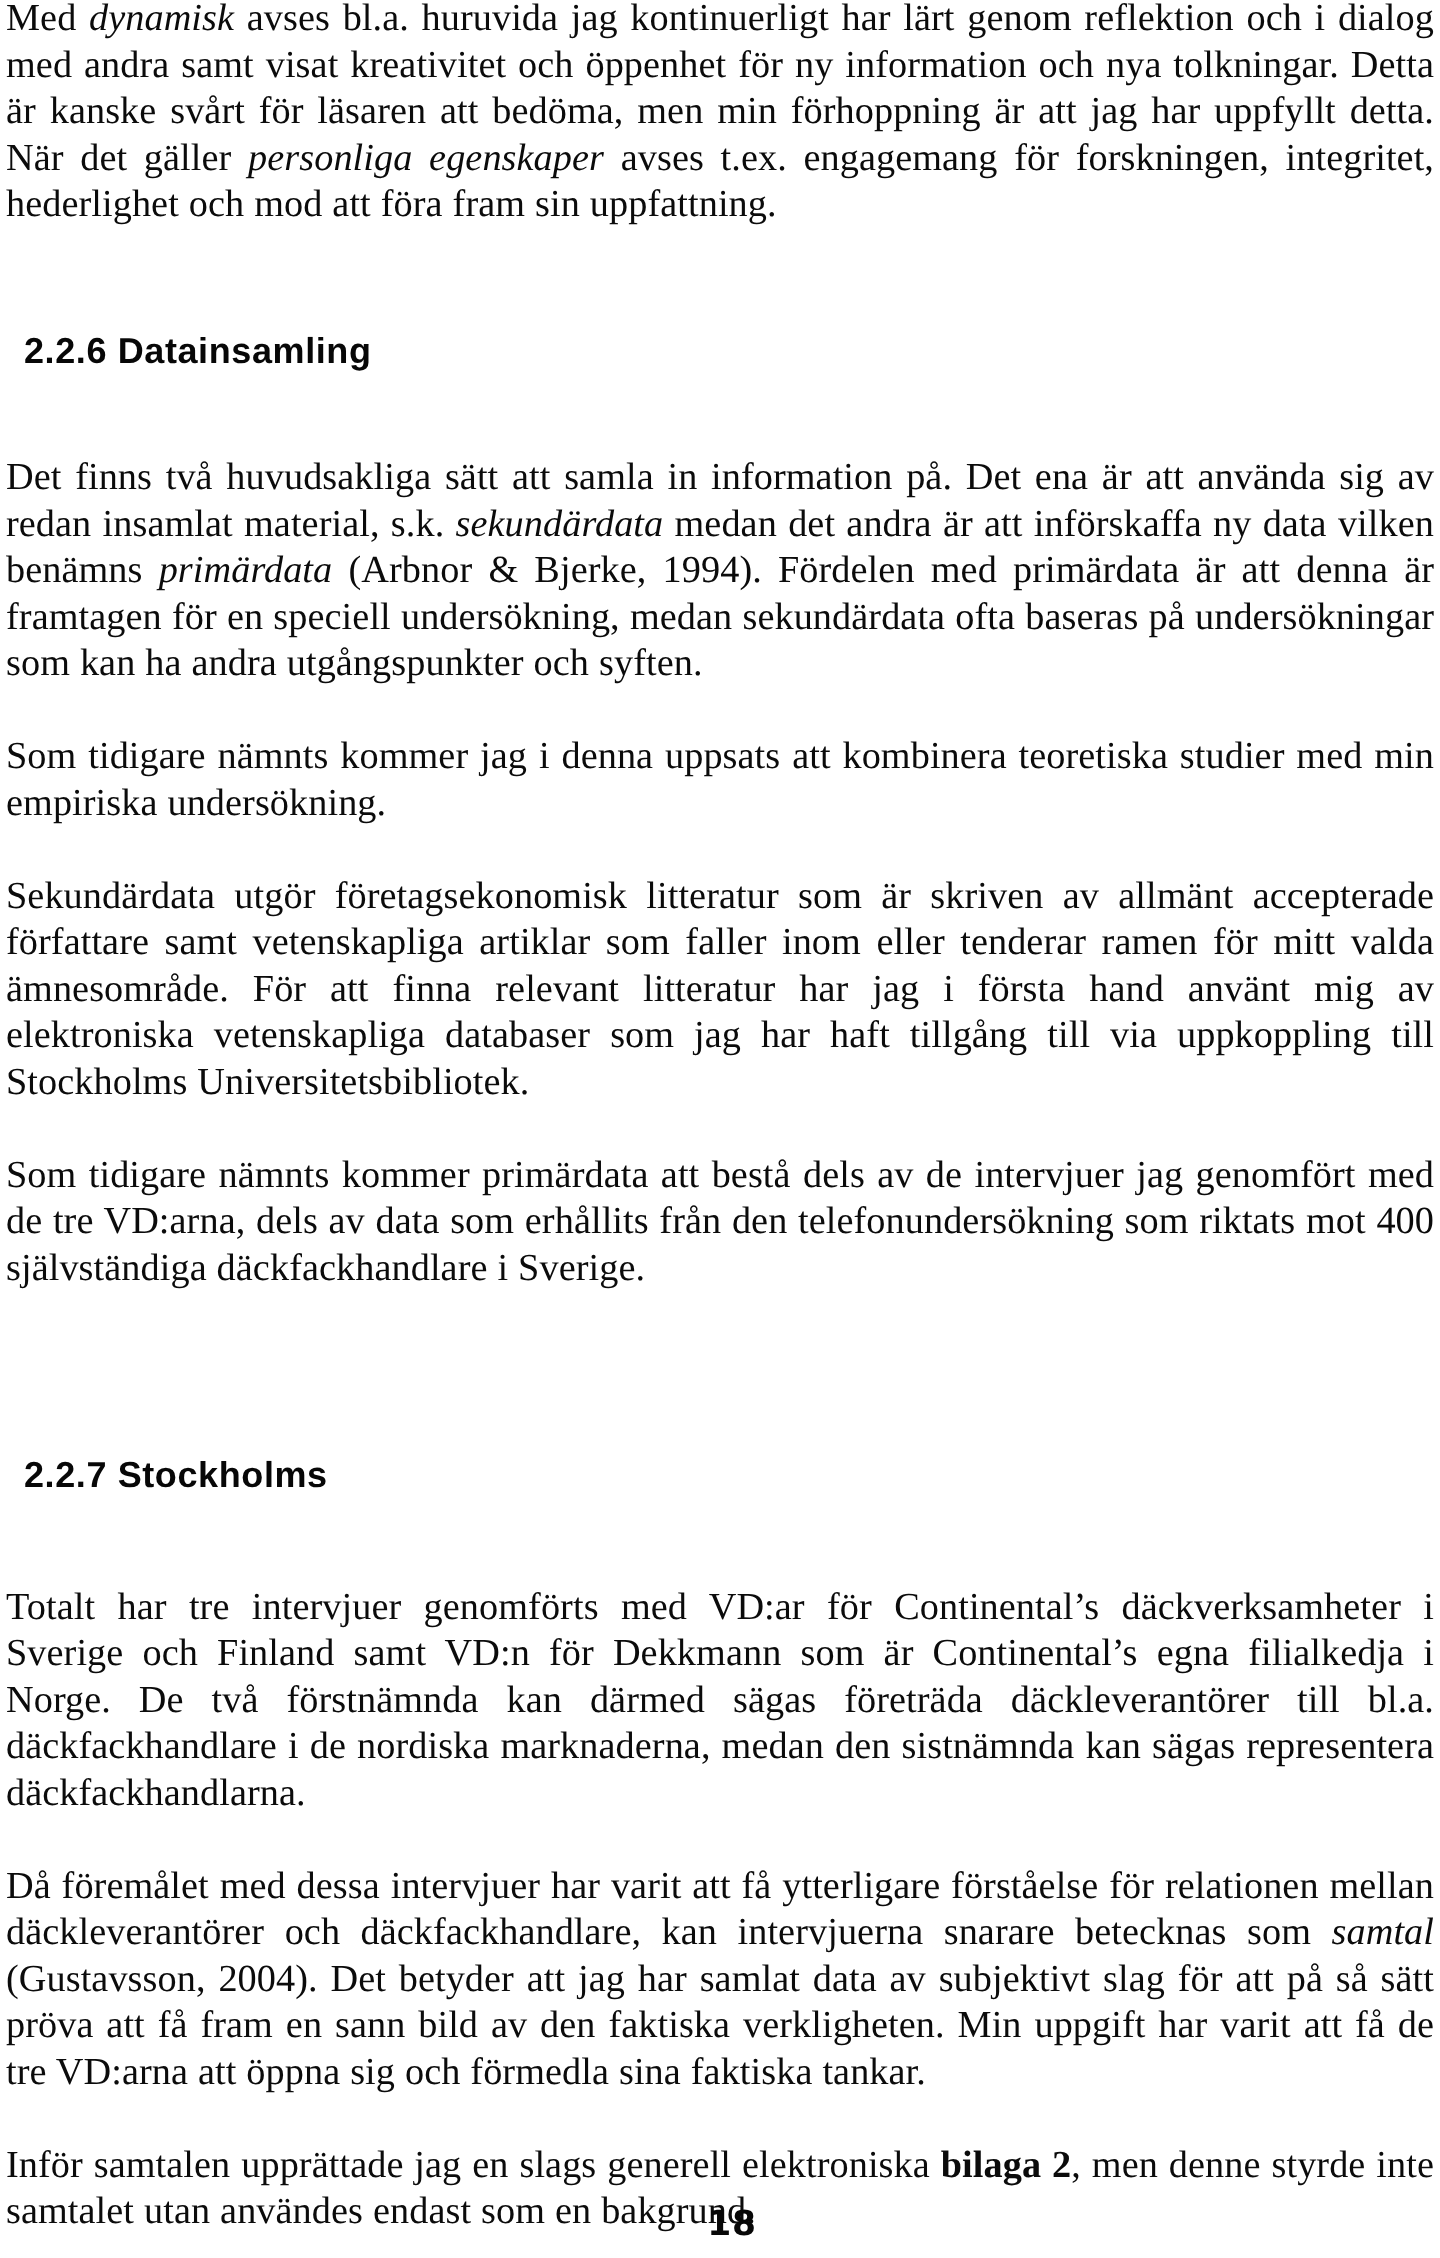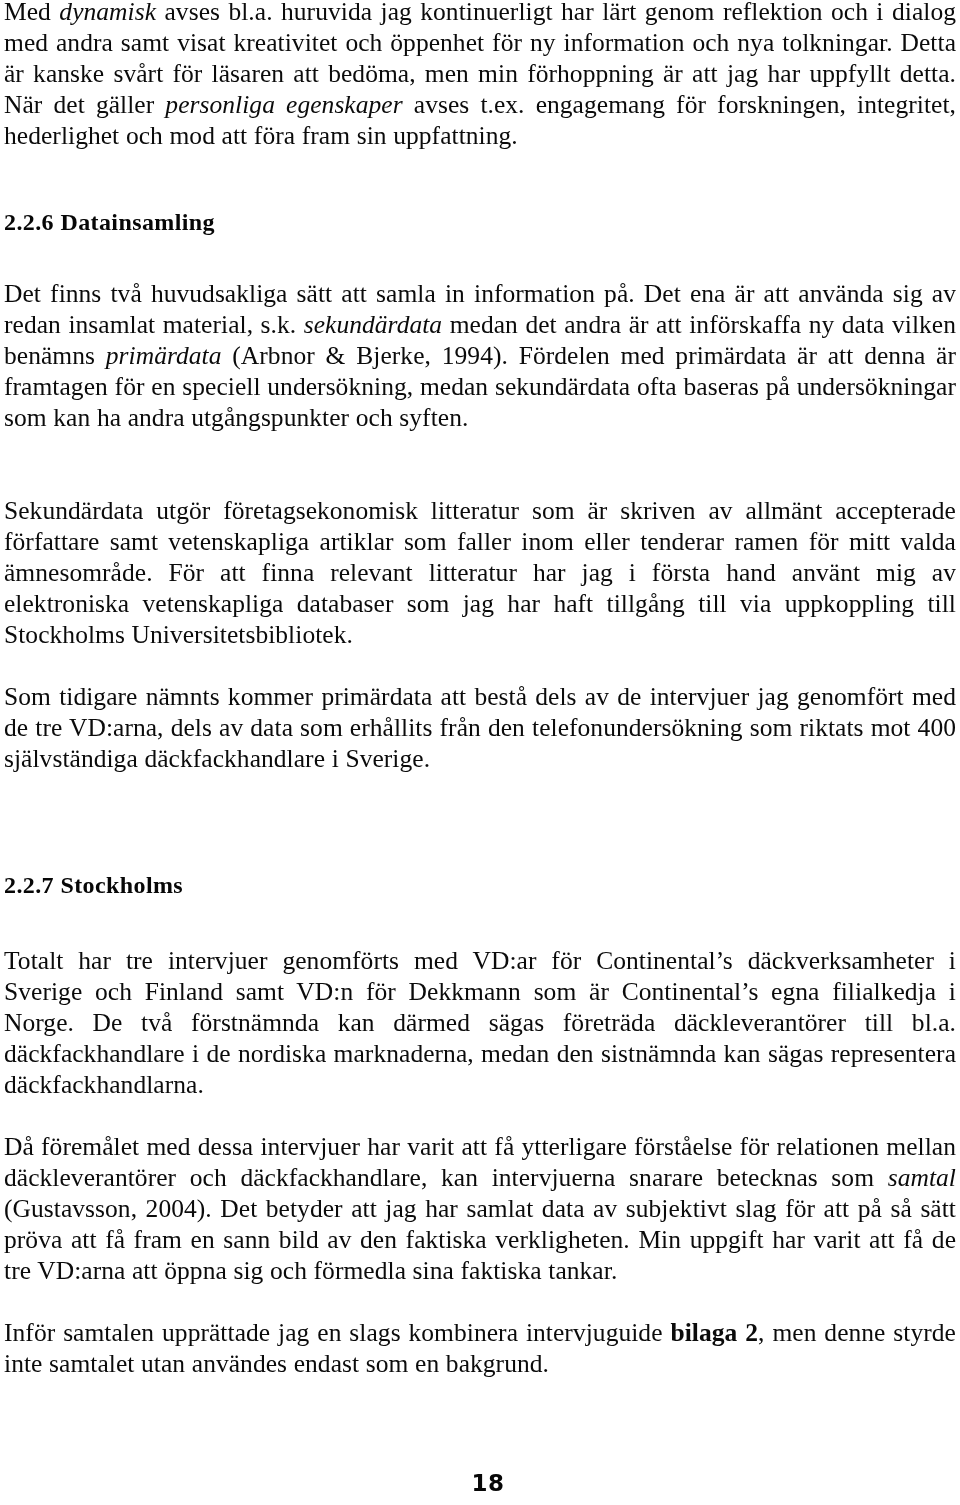--- a/index.html
+++ b/index.html
@@ -42,27 +42,27 @@
   
   .para-lead {
     margin-top: -4px;
   }
 
   .gap-line {
     height: 31px;
   }
 
   .section-heading {
-    font-family: Liberation Serif, serif;
+    font-family: Liberation Sans, sans-serif;
     font-size: 24px;
     font-weight: bold;
     line-height: 31px;
     letter-spacing: 0.4px;
     color: #070707;
-    margin: 0;
+    margin: 12px;
     text-align: left;
   }
 
   .heading-before { height: 56px; }
   .heading-after  { height: 40px; }
 
   .heading-before-2 { height: 96px; }
   .heading-after-2  { height: 44px; }
 
   em.it {
@@ -95,20 +95,21 @@
   <div class="heading-before"></div>
 
   <h2 class="section-heading">2.2.6 Datainsamling</h2>
 
   <div class="heading-after"></div>
 
   <p class="body-text"><span>Det finns två huvudsakliga sätt att samla in information på. Det ena är att använda sig av redan insamlat material, s.k. </span><em class="it">sekundärdata</em><span> medan det andra är att införskaffa ny data vilken benämns </span><em class="it">primärdata</em><span> (Arbnor &amp; Bjerke, 1994). Fördelen med primärdata är att denna är framtagen för en speciell undersökning, medan sekundärdata ofta baseras på undersökningar som kan ha andra utgångspunkter och syften.</span></p>
 
   <div class="gap-line"></div>
 
+  <p class="body-text">Som tidigare nämnts kommer jag i denna uppsats att kombinera teoretiska studier med min empiriska undersökning.</p>
 
   <div class="gap-line"></div>
 
   <p class="body-text">Sekundärdata utgör företagsekonomisk litteratur som är skriven av allmänt accepterade författare samt vetenskapliga artiklar som faller inom eller tenderar ramen för mitt valda ämnesområde. För att finna relevant litteratur har jag i första hand använt mig av elektroniska vetenskapliga databaser som jag har haft tillgång till via uppkoppling till Stockholms Universitetsbibliotek.</p>
 
   <div class="gap-line"></div>
 
   <p class="body-text">Som tidigare nämnts kommer primärdata att bestå dels av de intervjuer jag genomfört med de tre VD:arna, dels av data som erhållits från den telefonundersökning som riktats mot 400 självständiga däckfackhandlare i Sverige.</p>
 
   <div class="heading-before-2"></div>
@@ -118,17 +119,17 @@
   <div class="heading-after-2"></div>
 
   <p class="body-text">Totalt har tre intervjuer genomförts med VD:ar för Continental’s däckverksamheter i Sverige och Finland samt VD:n för Dekkmann som är Continental’s egna filialkedja i Norge. De två förstnämnda kan därmed sägas företräda däckleverantörer till bl.a. däckfackhandlare i de nordiska marknaderna, medan den sistnämnda kan sägas representera däckfackhandlarna.</p>
 
   <div class="gap-line"></div>
 
   <p class="body-text"><span>Då föremålet med dessa intervjuer har varit att få ytterligare förståelse för relationen mellan däckleverantörer och däckfackhandlare, kan intervjuerna snarare betecknas som </span><em class="it">samtal</em><span> (Gustavsson, 2004). Det betyder att jag har samlat data av subjektivt slag för att på så sätt pröva att få fram en sann bild av den faktiska verkligheten. Min uppgift har varit att få de tre VD:arna att öppna sig och förmedla sina faktiska tankar.</span></p>
 
   <div class="gap-line"></div>
 
-  <p class="body-text"><span>Inför samtalen upprättade jag en slags kombinera intervjuguide </span><span class="bi">bilaga 2</span><span>, men denne styrde inte samtalet utan användes endast som en bakgrund.</span></p>
+  <p class="body-text"><span>Inför samtalen upprättade jag en slags generell elektroniska </span><span class="bi">bilaga 2</span><span>, men denne styrde inte samtalet utan användes endast som en bakgrund.</span></p>
 
 </div>
 
 <div class="page-number">18</div>
 
 </body></html>

